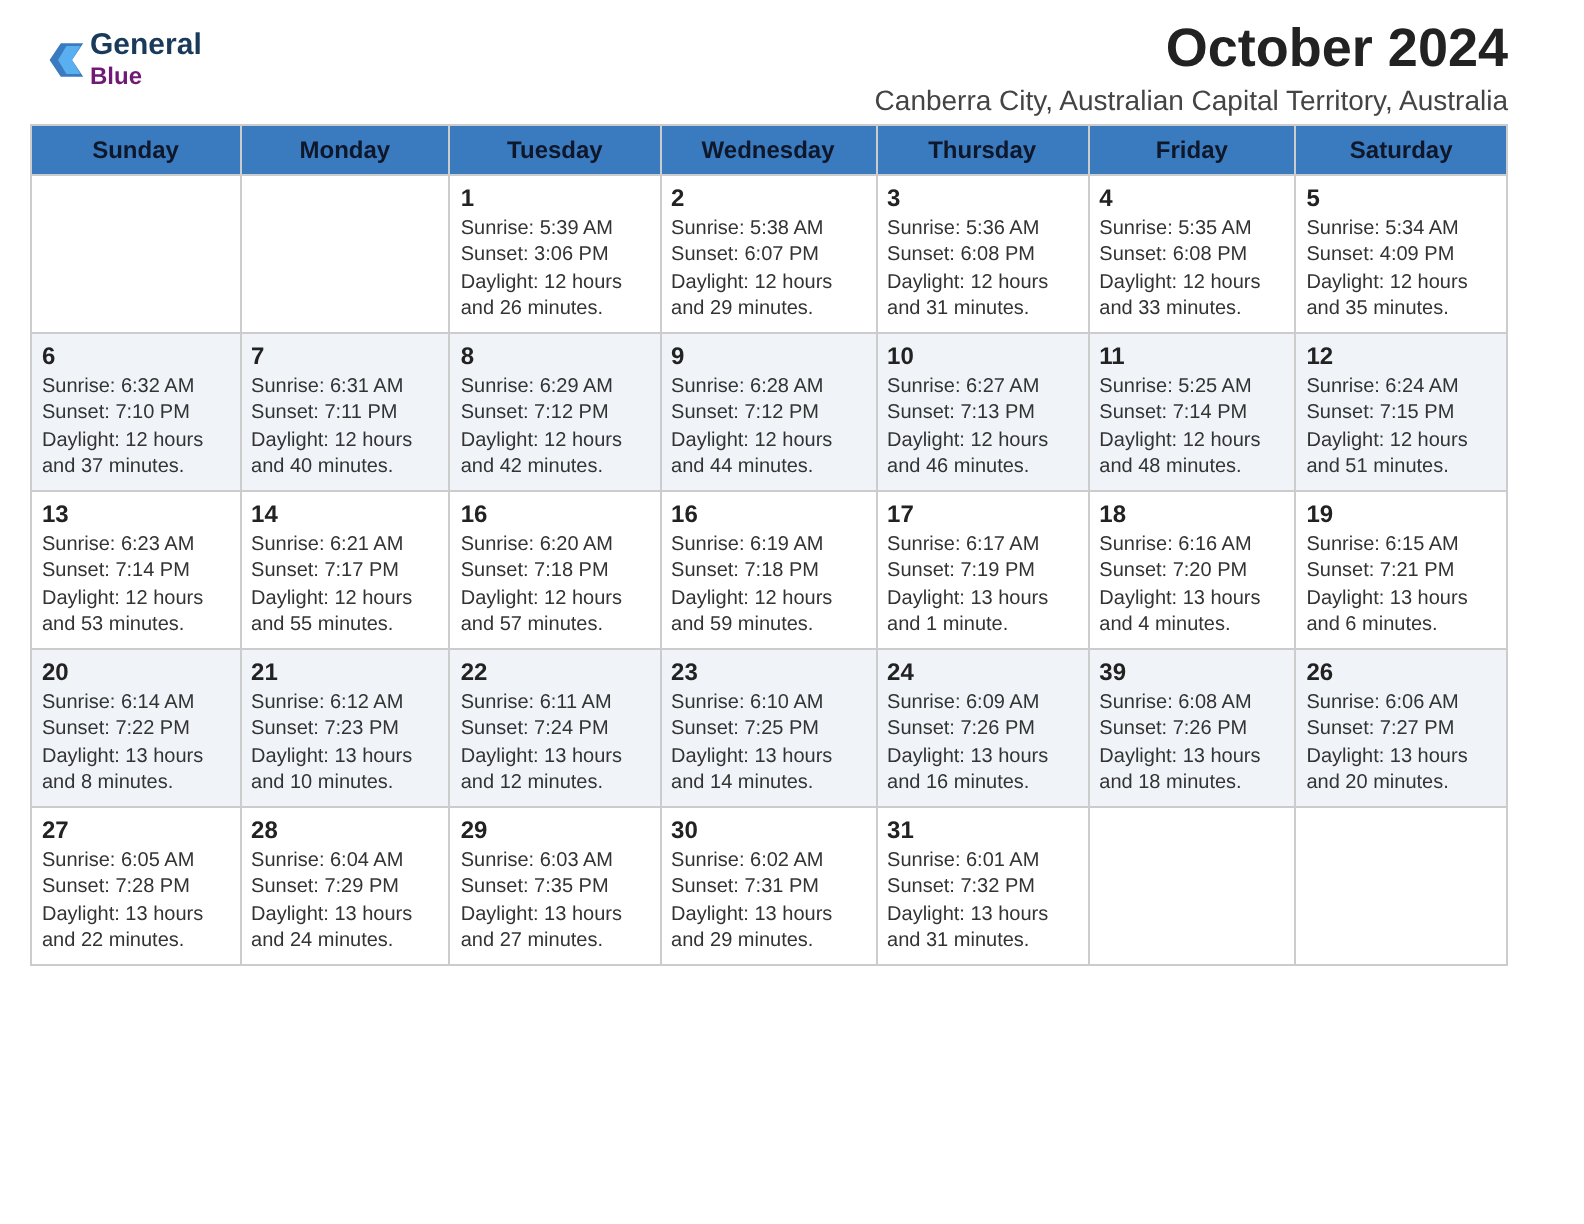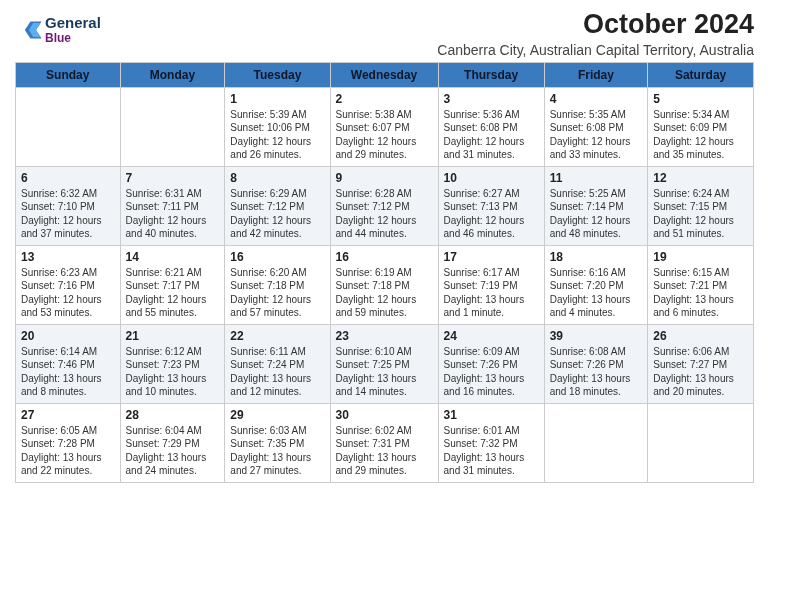--- a/index.html
+++ b/index.html
@@ -126,21 +126,21 @@
         <th>Saturday</th>
       </tr>
     </thead>
     <tbody id="calendar-body">
     <tr>
           <td class="empty-cell"></td>
           <td class="empty-cell"></td>
           <td>
             <span class="day-number">1</span>
             <div class="day-info">Sunrise: 5:39 AM
-Sunset: 10:06 PM
+Sunset: 3:06 PM
 Daylight: 12 hours and 26 minutes.</div>
           </td>
           <td>
             <span class="day-number">2</span>
             <div class="day-info">Sunrise: 5:38 AM
 Sunset: 6:07 PM
 Daylight: 12 hours and 29 minutes.</div>
           </td>
           <td>
             <span class="day-number">3</span>
@@ -150,21 +150,21 @@
           </td>
           <td>
             <span class="day-number">4</span>
             <div class="day-info">Sunrise: 5:35 AM
 Sunset: 6:08 PM
 Daylight: 12 hours and 33 minutes.</div>
           </td>
           <td>
             <span class="day-number">5</span>
             <div class="day-info">Sunrise: 5:34 AM
-Sunset: 6:09 PM
+Sunset: 4:09 PM
 Daylight: 12 hours and 35 minutes.</div>
           </td>
         </tr>
         <tr>
           <td>
             <span class="day-number">6</span>
             <div class="day-info">Sunrise: 6:32 AM
 Sunset: 7:10 PM
 Daylight: 12 hours and 37 minutes.</div>
           </td>
@@ -202,21 +202,21 @@
             <span class="day-number">12</span>
             <div class="day-info">Sunrise: 6:24 AM
 Sunset: 7:15 PM
 Daylight: 12 hours and 51 minutes.</div>
           </td>
         </tr>
         <tr>
           <td>
             <span class="day-number">13</span>
             <div class="day-info">Sunrise: 6:23 AM
-Sunset: 7:16 PM
+Sunset: 7:14 PM
 Daylight: 12 hours and 53 minutes.</div>
           </td>
           <td>
             <span class="day-number">14</span>
             <div class="day-info">Sunrise: 6:21 AM
 Sunset: 7:17 PM
 Daylight: 12 hours and 55 minutes.</div>
           </td>
           <td>
             <span class="day-number">16</span>
@@ -246,21 +246,21 @@
             <span class="day-number">19</span>
             <div class="day-info">Sunrise: 6:15 AM
 Sunset: 7:21 PM
 Daylight: 13 hours and 6 minutes.</div>
           </td>
         </tr>
         <tr>
           <td>
             <span class="day-number">20</span>
             <div class="day-info">Sunrise: 6:14 AM
-Sunset: 7:46 PM
+Sunset: 7:22 PM
 Daylight: 13 hours and 8 minutes.</div>
           </td>
           <td>
             <span class="day-number">21</span>
             <div class="day-info">Sunrise: 6:12 AM
 Sunset: 7:23 PM
 Daylight: 13 hours and 10 minutes.</div>
           </td>
           <td>
             <span class="day-number">22</span>

